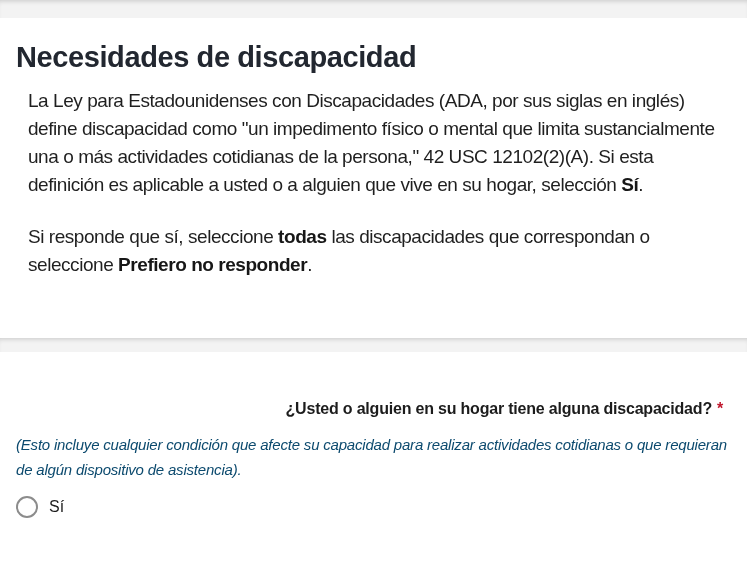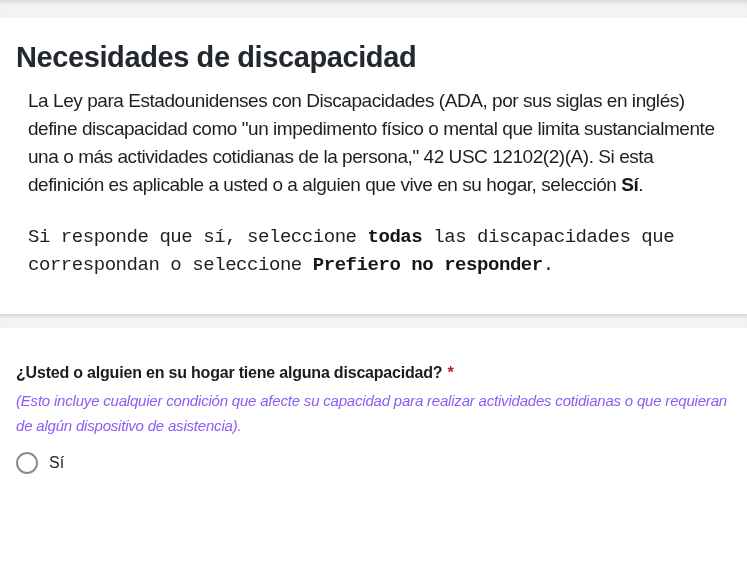--- a/index.html
+++ b/index.html
@@ -12,39 +12,39 @@
   body{
     width:747px;height:579px;overflow:hidden;background:#ffffff;
     font-family:"Liberation Sans","DejaVu Sans",sans-serif;color:var(--text);
   }
   .band{
     height:18px;background:var(--band);
     box-shadow:inset 0 4px 5px -3px rgba(0,0,0,.18);
   }
   .band-divider{height:14px;}
   .card{background:#fff;padding:0 12px 0 16px;}
-  .card-intro{padding-bottom:23px;}
+  .card-intro{padding-bottom:47px;}
   h1{
     font-size:29px;line-height:36px;font-weight:700;
     margin:21px 0 10px;color:#222730;letter-spacing:-0.4px;
   }
   p.body{
     font-size:19px;line-height:28px;margin:12px;color:#1f1f1f;
     letter-spacing:-0.45px;max-width:723px;
   }
-  p.body + p.body{margin-top:24px;font-family:Liberation Mono, monospace;}
+  p.body + p.body{margin-top:24px;}
   p.body strong{font-weight:700;color:#171717;}
   .question{
-    margin:0;padding-top:34px;font-size:16px;font-weight:700;
-    line-height:22px;color:#1c1c1c;letter-spacing:-0.2px;
+    margin:12px;padding-top:34px;font-size:16px;font-weight:700;
+    line-height:22px;color:#1c1c1c;letter-spacing:-0.2px;text-align:right;
   }
   .req{color:var(--red);font-weight:700;margin-left:5px;}
   .hint{
     font-style:italic;font-size:15px;line-height:25px;
-    margin:4px 0 14px;color:#8b5cf6;letter-spacing:-0.2px;max-width:731px;
+    margin:4px 0 14px;color:#0c4a6e;letter-spacing:-0.2px;max-width:731px;
   }
   .options{margin-top:10px;}
   .option{display:flex;align-items:center;margin-bottom:12px;cursor:pointer;}
   .radio{
     width:22px;height:22px;box-sizing:border-box;flex:none;position:relative;
     border:2px solid #8c8c8c;border-radius:50%;background:#fff;
   }
   .radio.checked{border:3px solid var(--accent);}
   .radio.checked::after{
     content:"";position:absolute;inset:3px;border-radius:50%;background:var(--accent);

